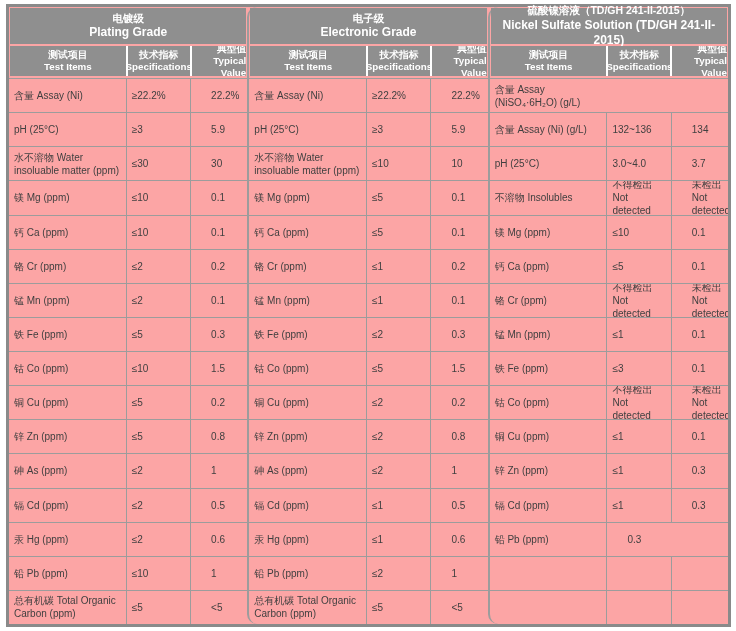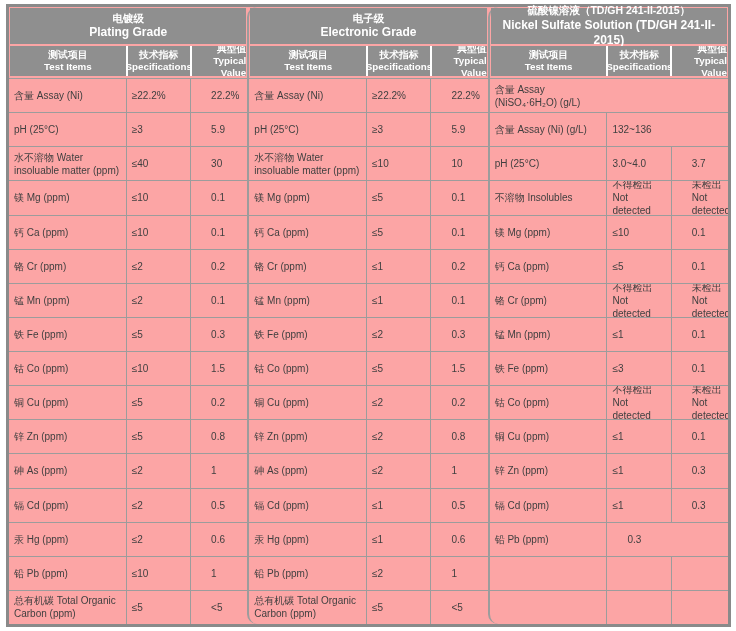--- a/index.html
+++ b/index.html
@@ -84,21 +84,21 @@
           <div class="cell c-spec">≥22.2%</div>
           <div class="cell c-typ">22.2%</div>
         </div>
         <div class="row">
           <div class="cell c-item">pH (25°C)</div>
           <div class="cell c-spec">≥3</div>
           <div class="cell c-typ">5.9</div>
         </div>
         <div class="row">
           <div class="cell c-item">水不溶物 Water insoluable matter (ppm)</div>
-          <div class="cell c-spec">≤40</div>
+          <div class="cell c-spec">≤30</div>
           <div class="cell c-typ">30</div>
         </div>
         <div class="row">
           <div class="cell c-item">镁 Mg (ppm)</div>
           <div class="cell c-spec">≤10</div>
           <div class="cell c-typ">0.1</div>
         </div>
         <div class="row">
           <div class="cell c-item">钙 Ca (ppm)</div>
           <div class="cell c-spec">≤10</div>
@@ -273,20 +273,21 @@
 Typical Value</div>
     </div>
     <div class="body">
         <div class="row">
           <div class="cell c-item">含量 Assay
 (NiSO₄·6H₂O) (g/L)</div>
         </div>
         <div class="row">
           <div class="cell c-item">含量 Assay (Ni) (g/L)</div>
           <div class="cell c-spec">132~136</div>
+          <div class="cell c-typ">134</div>
         </div>
         <div class="row">
           <div class="cell c-item">pH (25°C)</div>
           <div class="cell c-spec">3.0~4.0</div>
           <div class="cell c-typ">3.7</div>
         </div>
         <div class="row">
           <div class="cell c-item">不溶物 Insolubles</div>
           <div class="cell c-spec">不得检出
 Not detected</div>

